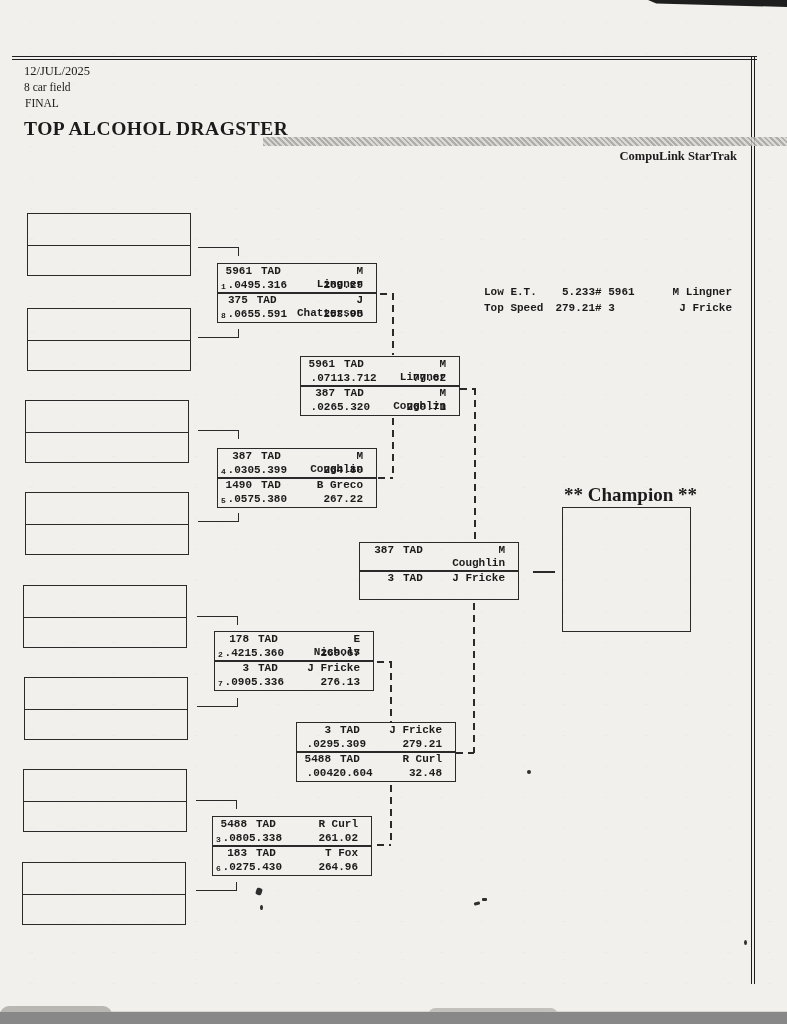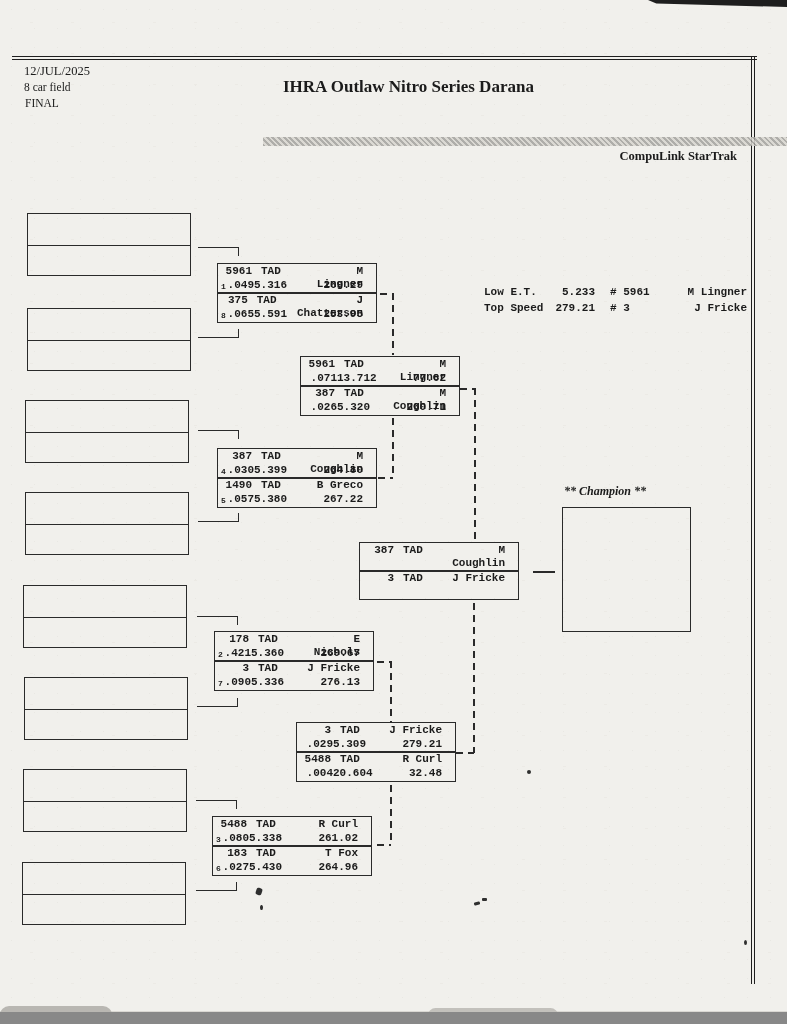--- a/index.html
+++ b/index.html
@@ -42,21 +42,21 @@
   .elb-down{border-top:1.6px solid #2a2a2a;border-right:1.6px solid #2a2a2a;height:9px;width:41px;box-sizing:border-box;}
   .elb-up{border-bottom:1.6px solid #2a2a2a;border-right:1.6px solid #2a2a2a;height:9px;width:41px;box-sizing:border-box;}
   .dv{width:1.7px;background:repeating-linear-gradient(to bottom,#2a2a2a 0 7px,transparent 7px 12px);}
   .dh{height:1.7px;background:repeating-linear-gradient(to right,#2a2a2a 0 7px,transparent 7px 12px);}
   .solidh{height:1.8px;background:#2a2a2a;}
 
   
   .stats-row{display:flex;height:16px;line-height:15px;justify-content:flex-end;}
   .st-label{width:70px;}
   .st-val{width:41px;text-align:right;}
-  .st-car{width:52px;margin-left:15px;}
+  .st-car{width:52px;margin-left:0;}
   .st-name{width:85px;text-align:right;}
 
   
   .band{
     background:repeating-linear-gradient(45deg,#a3a29e 0 2px,#d7d5cf 2px 4px);
     opacity:.85;
   }
   .speck{background:#2f2f2f;border-radius:50%;}
 </style>
 </head>
@@ -65,21 +65,21 @@
 <div id="page">
 
   <div class="abs" style="left:648px;top:0;width:139px;height:7px;background:#1e1e1e;clip-path:polygon(0 0,100% 0,100% 100%,6% 50%);"></div>
 
   <div class="abs" style="left:12px;top:56px;width:745px;height:3.5px;border-top:1.6px solid #1f1f1f;border-bottom:1px solid #1f1f1f;box-sizing:border-box;"></div>
   <div class="abs" style="left:751px;top:57px;width:3.5px;height:927px;border-left:1.6px solid #1f1f1f;border-right:1px solid #1f1f1f;box-sizing:border-box;"></div>
 
   <div class="abs serif" style="left:24px;top:64px;font-size:12.5px;">12/JUL/2025</div>
   <div class="abs serif" style="left:24px;top:81px;font-size:11.5px;">8 car field</div>
   <div class="abs serif" style="left:25px;top:97px;font-size:11.5px;">FINAL</div>
-  <div class="abs serif" style="left:283px;top:77px;font-size:17px;font-weight:bold;">IHRA Outlaw Nitro Series Darana</div>
+  <div class="abs serif" style="left:24px;top:118px;font-size:19.5px;font-weight:bold;letter-spacing:.5px;">TOP ALCOHOL DRAGSTER</div>
   <div class="abs band" style="left:263px;top:137px;width:524px;height:9px;"></div>
   <div class="abs serif" style="left:560px;top:149px;width:177px;text-align:right;font-size:12.5px;font-weight:bold;">CompuLink StarTrak</div>
 
   <div class="abs slot" style="left:27px;top:213px;">
       <div class="half upper"></div>
       <div class="half lower"></div>
     </div>
   <div class="abs slot" style="left:27px;top:308px;">
       <div class="half upper"></div>
       <div class="half lower"></div>
@@ -327,21 +327,21 @@
       <span class="st-name">M Lingner</span>
     </div>
     <div class="stats-row">
       <span class="st-label">Top Speed</span>
       <span class="st-val">279.21</span>
       <span class="st-car"># 3</span>
       <span class="st-name">J Fricke</span>
     </div>
   </div>
 
-  <div class="abs serif" style="left:564px;top:484px;font-size:12px;font-weight:bold;font-style:italic;">** Champion **</div>
+  <div class="abs serif" style="left:564px;top:484px;font-size:19px;font-weight:bold;">** Champion **</div>
   <div class="abs" style="left:562px;top:507px;width:129px;height:125px;border:1.5px solid #2a2a2a;box-sizing:border-box;"></div>
 
   <div class="abs speck" style="left:527px;top:770px;width:4px;height:4px;"></div>
   <div class="abs speck" style="left:256px;top:888px;width:6px;height:7px;border-radius:2px;transform:rotate(20deg);"></div>
   <div class="abs speck" style="left:260px;top:905px;width:2.5px;height:5px;"></div>
   <div class="abs speck" style="left:474px;top:902px;width:6px;height:3px;border-radius:1px;transform:rotate(-15deg);"></div>
   <div class="abs speck" style="left:482px;top:898px;width:5px;height:3px;border-radius:1px;"></div>
   <div class="abs speck" style="left:744px;top:940px;width:3px;height:5px;"></div>
 
   <div class="abs" style="left:0;top:1011px;width:787px;height:13px;background:#dad8d3;"></div>

